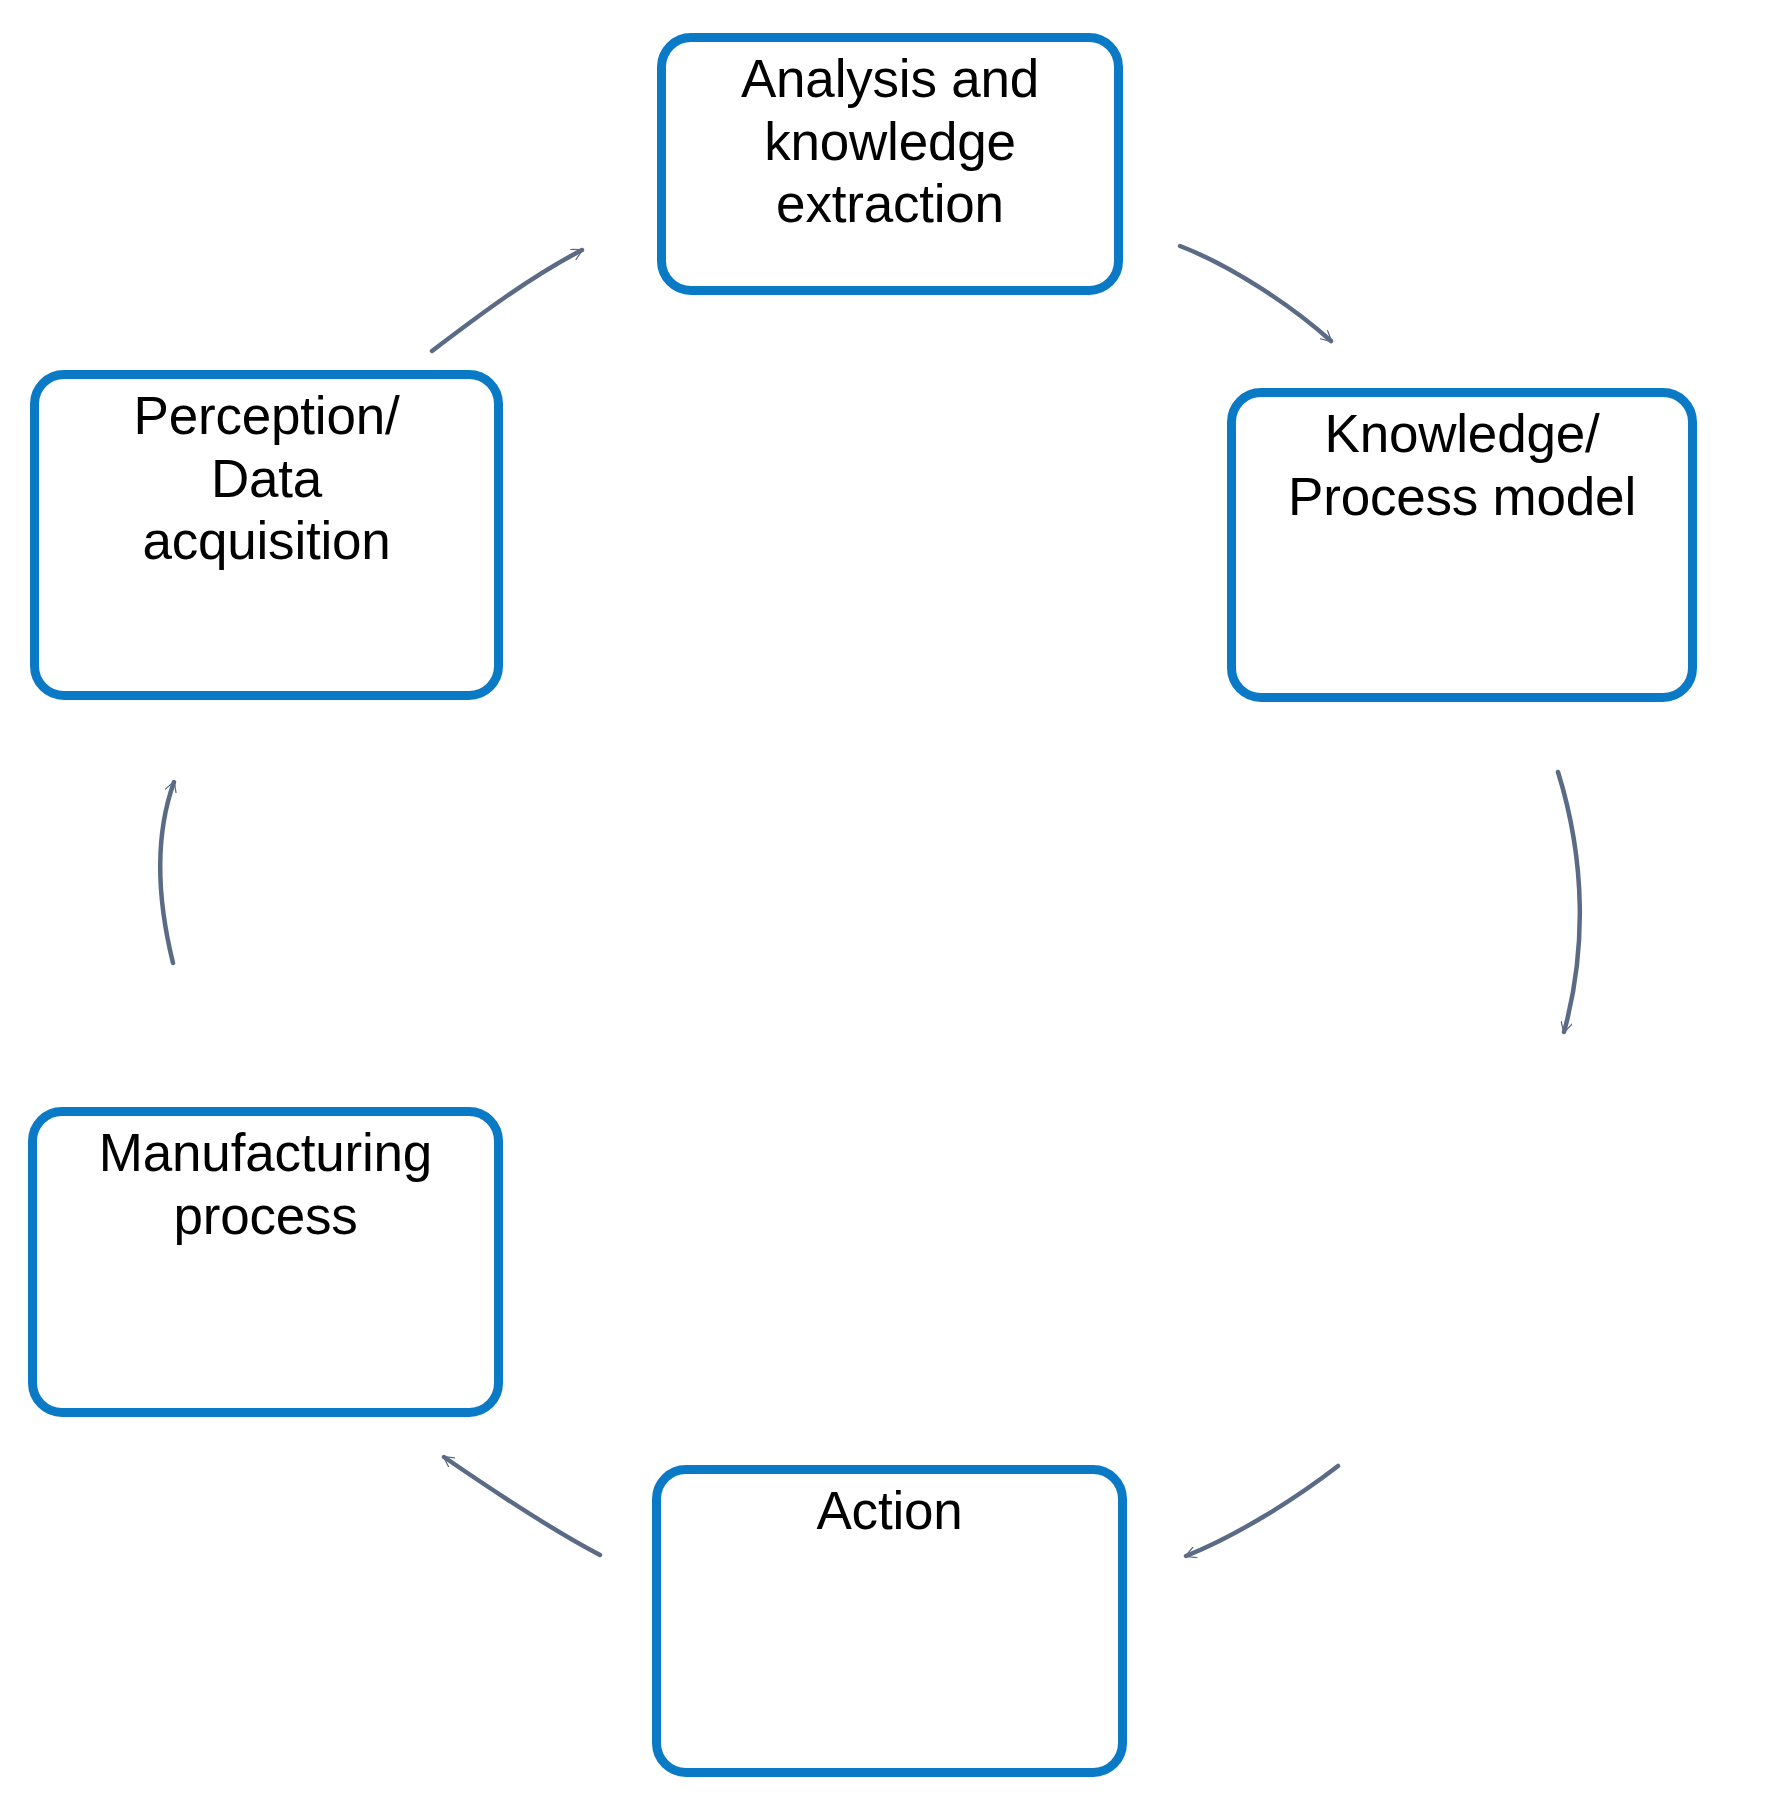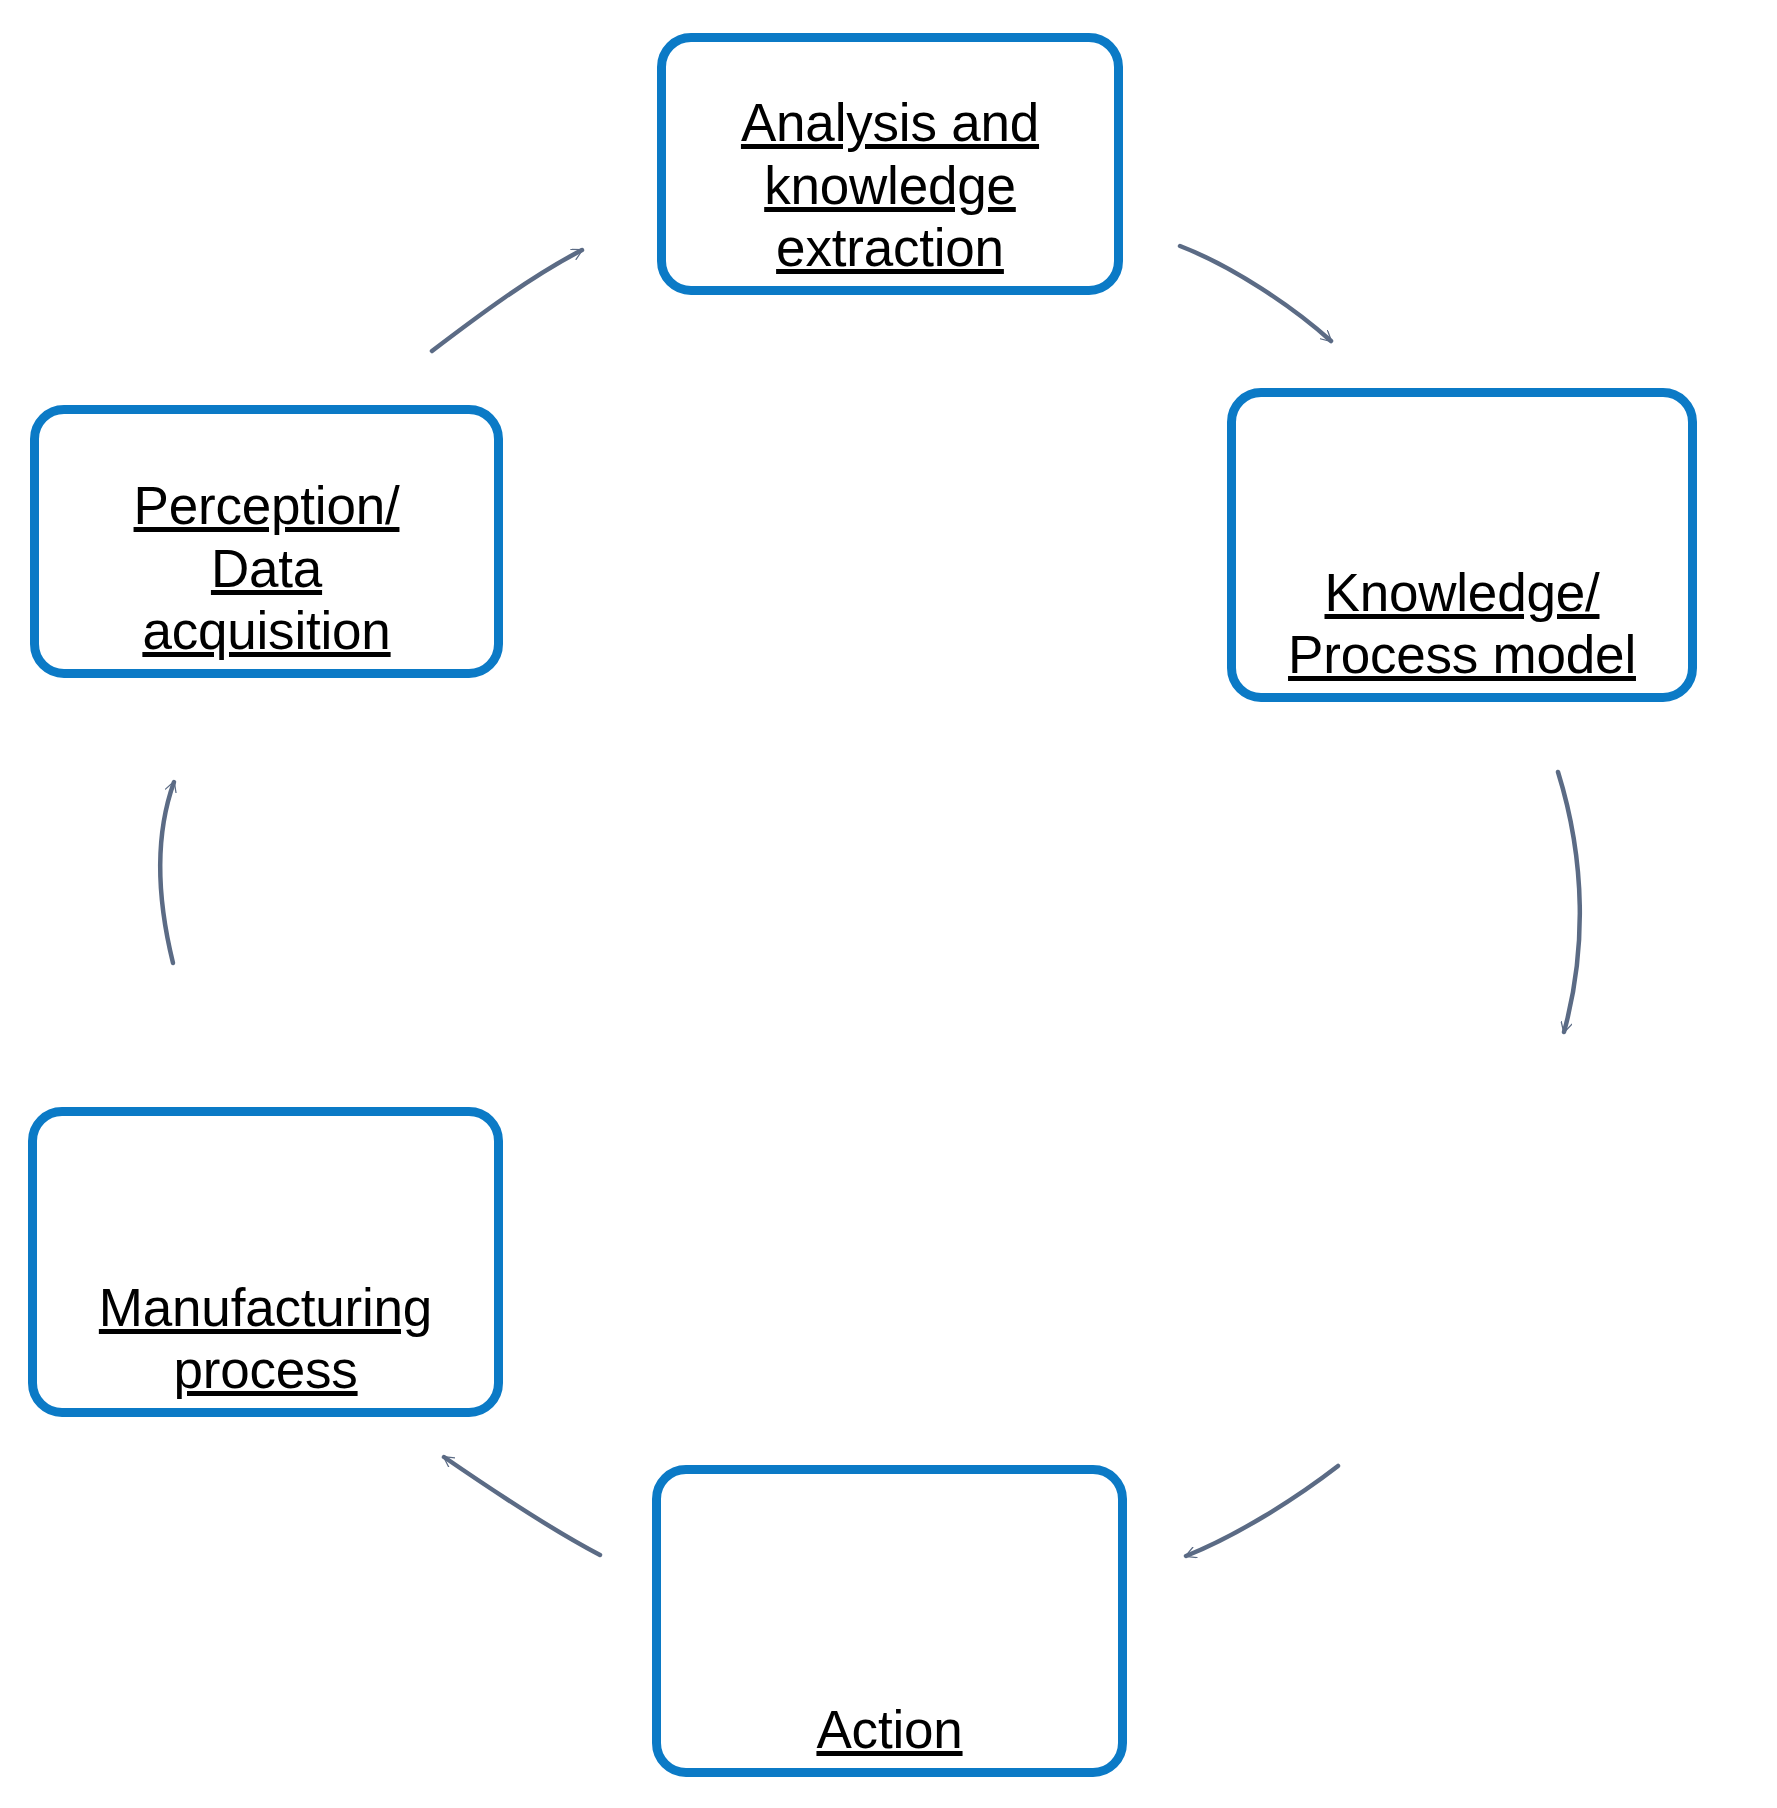--- a/index.html
+++ b/index.html
@@ -26,43 +26,42 @@
     height: 1808px;
     pointer-events: none;
   }
   .node {
     position: absolute;
     box-sizing: border-box;
     background: #ffffff;
     border: 9px solid #0b7ac6;
     border-radius: 34px;
     display: flex;
-    align-items: flex-end;
+    align-items: flex-start;
     justify-content: center;
     text-align: center;
     color: #000000;
     font-size: 53px;
     line-height: 1.18;
     font-weight: 400;
     letter-spacing: -0.2px;
     padding: 6px 14px;
-    text-decoration: underline;
   }
   .node .label {
     display: block;
     width: 100%;
     white-space: pre-line;
   }
   
   #node-analysis      { left: 657px;  top: 33px;   width: 466px; height: 262px; }
   #node-knowledge     { left: 1227px; top: 388px;  width: 470px; height: 314px; }
   #node-decision      { left: 1227px; top: 1107px; width: 360px; height: 310px; }
   #node-action        { left: 652px;  top: 1465px; width: 475px; height: 312px; }
   #node-manufacturing { left: 28px;   top: 1107px; width: 475px; height: 310px; }
-  #node-perception    { left: 30px;   top: 405px;  width: 473px; height: 273px; }
+  #node-perception    { left: 30px;   top: 370px;  width: 473px; height: 330px; }
 </style>
 </head>
 <body>
 
 <div id="canvas">
 
   <svg id="arrow-layer" viewBox="0 0 1777 1808" width="1777" height="1808" aria-hidden="true">
     <defs>
       <marker id="ah" viewBox="0 0 12 12" refX="10.2" refY="6" markerWidth="12" markerHeight="12" orient="auto-start-reverse" markerUnits="userSpaceOnUse">
         <path d="M 0.6 0.4 L 11 6 L 0.6 11.6" fill="none" stroke="#5b6b85" stroke-width="1.25" stroke-linecap="round" stroke-linejoin="round"></path>

